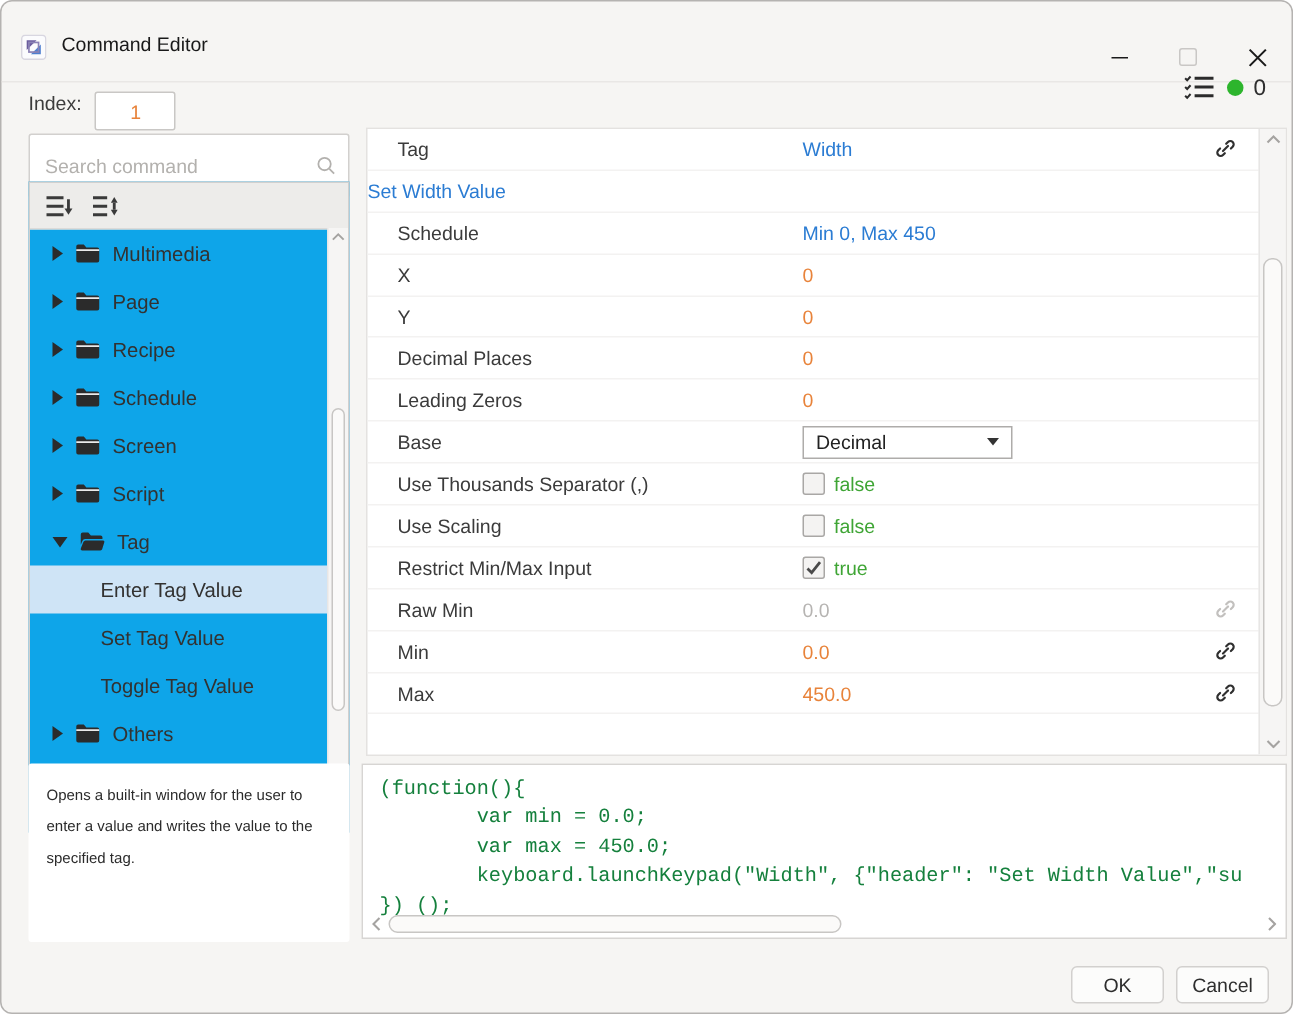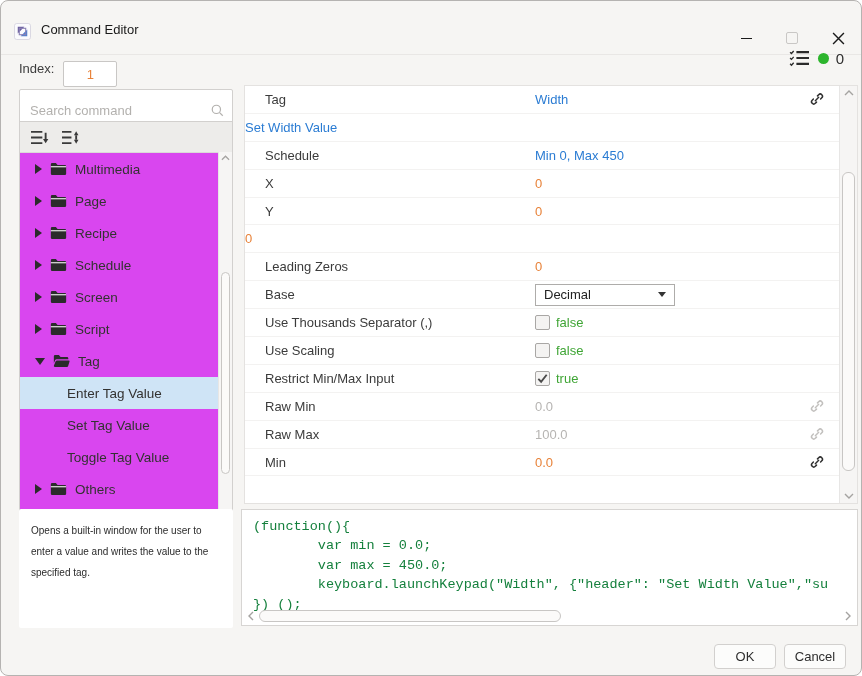--- a/index.html
+++ b/index.html
@@ -31,21 +31,21 @@
 
   
   .search-box{position:absolute;left:18px;top:88px;width:214px;height:43px;box-sizing:border-box;
               background:#fff;border:1px solid #d2d0ce;border-radius:2px;display:flex;align-items:center;}
   .search-input{flex:1;border:none;outline:none;background:transparent;padding:0 4px 0 10px;
                 font-size:13px;color:#3c3c3c;font-family:"Liberation Sans",sans-serif;}
   .search-input::placeholder{color:#b3b1ae;}
   .search-ico{margin-right:8px;color:#b3b1ae;display:flex;}
 
   .tree-panel{position:absolute;left:18px;top:120px;width:214px;height:434px;box-sizing:border-box;
-              background:#d946ef;border:1px solid #d2d0ce;overflow:hidden;}
+              background:#0ea5e9;border:1px solid #d2d0ce;overflow:hidden;}
   .tree-toolbar{height:30px;background:#edecea;border-bottom:1px solid #dcdad8;display:flex;
                 align-items:center;gap:12px;padding-left:10px;}
   .tool-ico{display:flex;align-items:center;}
   .tree-list{position:relative;}
   .tree-row{display:flex;align-items:center;height:32px;padding-left:15px;margin-right:13px;gap:8px;cursor:default;}
   .tree-row.child{padding-left:47px;}
   .tree-row.selected{background:#cfe4f6;}
   .tree-label{font-size:13.5px;color:#333231;white-space:nowrap;}
   .caret{width:0;height:0;display:inline-block;flex:none;}
   .caret.right{border-left:7px solid #2b2b2b;border-top:5px solid transparent;border-bottom:5px solid transparent;}
@@ -340,20 +340,21 @@
           <div class="prop-link"></div>
         </div>
         <div class="prop-row">
           <div class="prop-label">Y</div>
           <div class="prop-value">
             <span class="val orange">0</span>
           </div>
           <div class="prop-link"></div>
         </div>
         <div class="prop-row">
+          <div class="prop-label">Decimal Places</div>
           <div class="prop-value">
             <span class="val orange">0</span>
           </div>
           <div class="prop-link"></div>
         </div>
         <div class="prop-row">
           <div class="prop-label">Leading Zeros</div>
           <div class="prop-value">
             <span class="val orange">0</span>
           </div>
@@ -406,49 +407,49 @@
             <span class="link-icon gray">
               <svg viewBox="0 0 24 24" width="16" height="16" fill="none" stroke="currentColor" stroke-width="2.2" stroke-linecap="round">
                 <path d="M9.5 14.5l5-5"></path>
                 <path d="M12.7 7.3l1.8-1.8a3.3 3.3 0 0 1 4.7 4.7l-1.8 1.8"></path>
                 <path d="M11.3 16.7l-1.8 1.8a3.3 3.3 0 0 1-4.7-4.7l1.8-1.8"></path>
               </svg>
             </span>
           </div>
         </div>
         <div class="prop-row">
-          <div class="prop-label">Raw Max</div>
-          <div class="prop-value">
-            <span class="val gray">100.0</span>
-          </div>
-          <div class="prop-link">
-            <span class="link-icon gray">
-              <svg viewBox="0 0 24 24" width="16" height="16" fill="none" stroke="currentColor" stroke-width="2.2" stroke-linecap="round">
-                <path d="M9.5 14.5l5-5"></path>
-                <path d="M12.7 7.3l1.8-1.8a3.3 3.3 0 0 1 4.7 4.7l-1.8 1.8"></path>
-                <path d="M11.3 16.7l-1.8 1.8a3.3 3.3 0 0 1-4.7-4.7l1.8-1.8"></path>
-              </svg>
-            </span>
-          </div>
-        </div>
-        <div class="prop-row">
           <div class="prop-label">Min</div>
           <div class="prop-value">
             <span class="val orange">0.0</span>
           </div>
           <div class="prop-link">
             <span class="link-icon dark">
               <svg viewBox="0 0 24 24" width="16" height="16" fill="none" stroke="currentColor" stroke-width="2.2" stroke-linecap="round">
                 <path d="M9.5 14.5l5-5"></path>
                 <path d="M12.7 7.3l1.8-1.8a3.3 3.3 0 0 1 4.7 4.7l-1.8 1.8"></path>
                 <path d="M11.3 16.7l-1.8 1.8a3.3 3.3 0 0 1-4.7-4.7l1.8-1.8"></path>
               </svg>
             </span>
           </div>
         </div>
+        <div class="prop-row">
+          <div class="prop-label">Max</div>
+          <div class="prop-value">
+            <span class="val orange">450.0</span>
+          </div>
+          <div class="prop-link">
+            <span class="link-icon dark">
+              <svg viewBox="0 0 24 24" width="16" height="16" fill="none" stroke="currentColor" stroke-width="2.2" stroke-linecap="round">
+                <path d="M9.5 14.5l5-5"></path>
+                <path d="M12.7 7.3l1.8-1.8a3.3 3.3 0 0 1 4.7 4.7l-1.8 1.8"></path>
+                <path d="M11.3 16.7l-1.8 1.8a3.3 3.3 0 0 1-4.7-4.7l1.8-1.8"></path>
+              </svg>
+            </span>
+          </div>
+        </div>
       </div>
     <div class="vscroll prop-scroll">
       <span class="arr up" style="top:4px;">
           <svg width="10" height="6" viewBox="0 0 10 6" fill="none" stroke="currentColor" stroke-width="1.4">
             <path d="M1 5l4-4 4 4"></path>
           </svg>
         </span>
       <div class="vthumb" style="top:86px;height:297px;"></div>
       <span class="arr dn" style="bottom:4px;">
           <svg width="10" height="6" viewBox="0 0 10 6" fill="none" stroke="currentColor" stroke-width="1.4">

